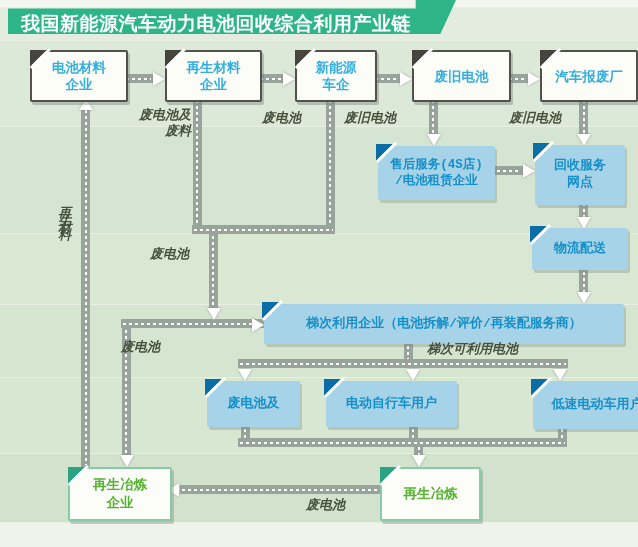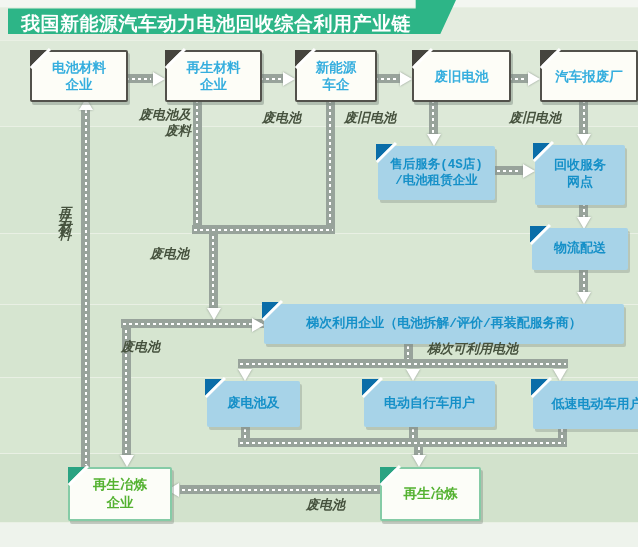--- a/index.html
+++ b/index.html
@@ -135,21 +135,21 @@
   <div class="wbox fold" style="left:412px;top:50px;width:95px;height:48px">废旧电池</div>
   <div class="wbox fold" style="left:540px;top:50px;width:94px;height:48px">汽车报废厂</div>
 
   <div class="bbox fold" style="left:378px;top:146px;width:117px;height:54px;font-size:12.5px">售后服务(4S店)
 /电池租赁企业</div>
   <div class="bbox fold" style="left:535px;top:145px;width:90px;height:60px">回收服务
 网点</div>
   <div class="bbox fold" style="left:264px;top:304px;width:360px;height:40px">梯次利用企业（电池拆解/评价/再装配服务商）</div>
   <div class="bbox fold" style="left:532px;top:228px;width:96px;height:42px">物流配送</div>
   <div class="bbox fold" style="left:207px;top:381px;width:93px;height:46px">废电池及</div>
-  <div class="bbox fold" style="left:364px;top:381px;width:131px;height:46px">电动自行车用户</div>
+  <div class="bbox fold" style="left:326px;top:381px;width:131px;height:46px">电动自行车用户</div>
   <div class="bbox fold" style="left:533px;top:381px;width:128px;height:48px">低速电动车用户</div>
 
   <div class="gbox fold" style="left:68px;top:467px;width:100px;height:50px">再生冶炼
 企业</div>
   <div class="gbox fold" style="left:380px;top:467px;width:97px;height:50px">再生冶炼</div>
 
   <div id="banner">
     <span class="t">我国新能源汽车动力电池回收综合利用产业链</span>
   </div>
 

